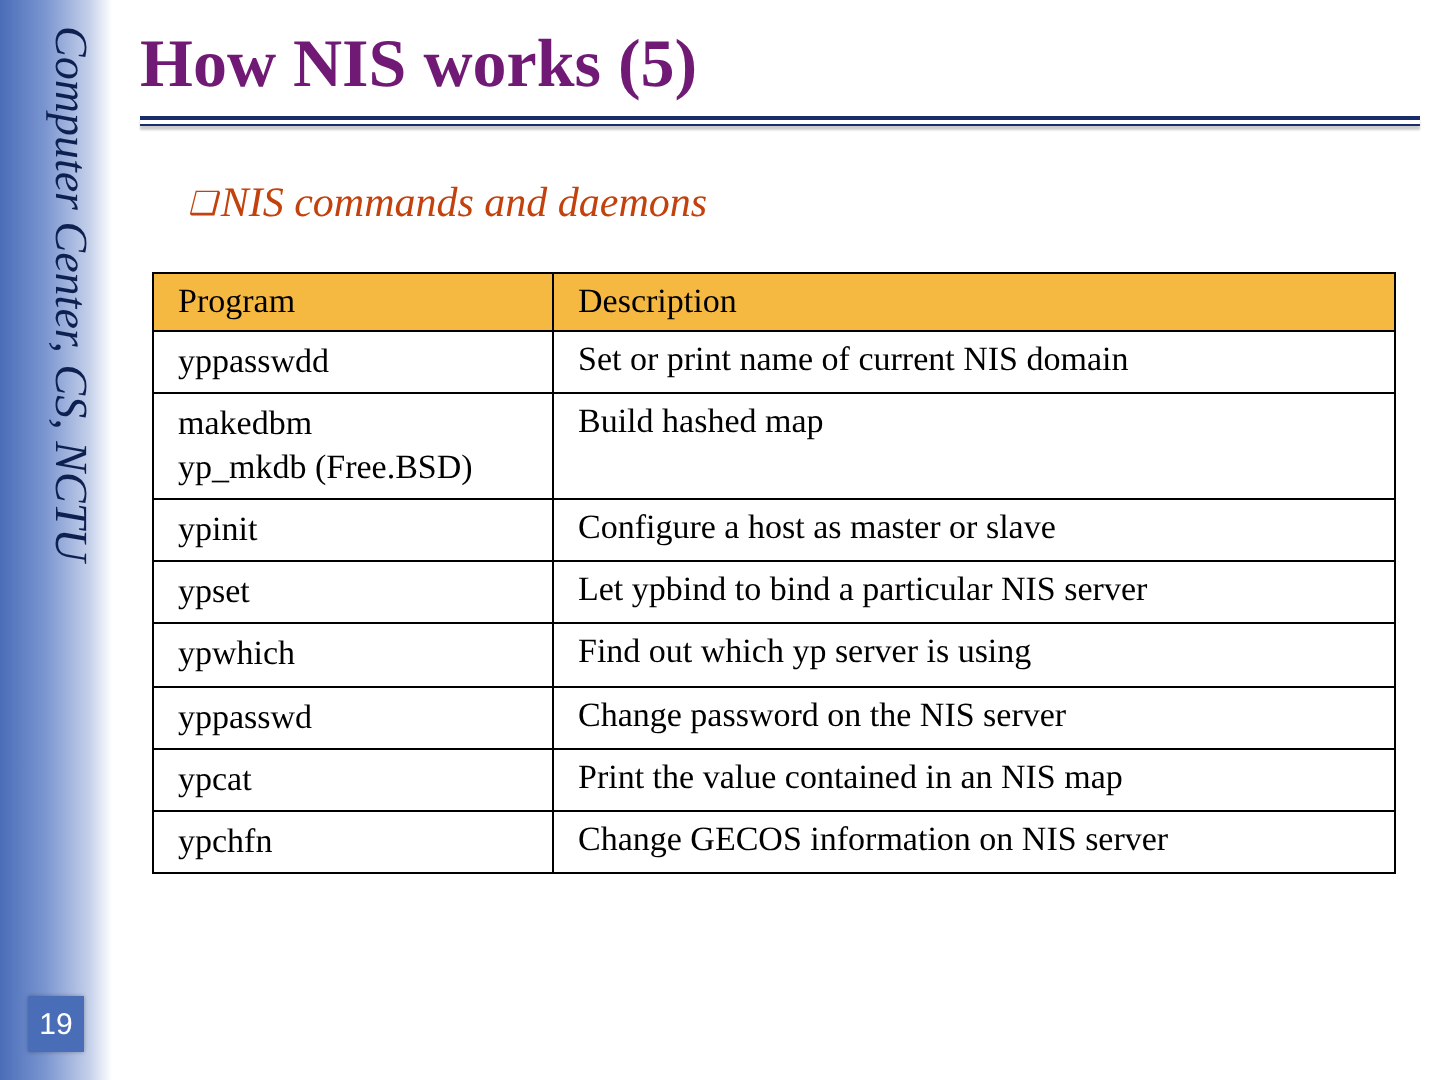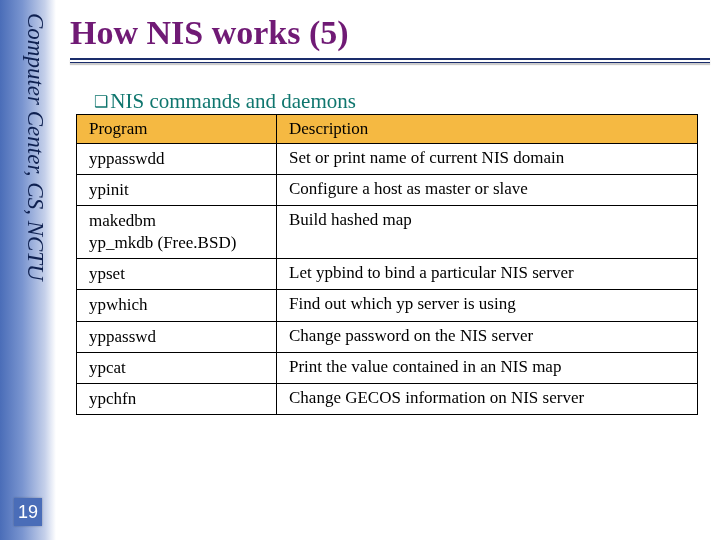--- a/index.html
+++ b/index.html
@@ -35,21 +35,21 @@
   }
   .page-num {
     position: absolute;
     left: 14px;
     bottom: 14px;
     width: 28px;
     height: 28px;
     background: #4a6db8;
     color: #fff;
     font-family: Arial, sans-serif;
-    font-size: 18px;
+    font-size: 15px;
     display: flex;
     align-items: center;
     justify-content: center;
     box-shadow: 0 0 2px rgba(0,0,0,0.3);
   }
   .content {
     position: absolute;
     left: 70px;
     top: 14px;
     right: 10px;
@@ -63,24 +63,25 @@
   .hr {
     border: none;
     border-top: 2px solid #1a2d6b;
     border-bottom: 1px solid #1a2d6b;
     height: 5px;
     margin-bottom: 26px;
     box-shadow: 0 2px 1px rgba(0,0,0,0.2);
   }
   .bullet-line {
     font-size: 21px;
-    color: #0f766e;
+    color: #c2410c;
     margin-left: 24px;
-    margin-bottom: 0;
+    margin-bottom: 22px;
     font-family: "Times New Roman", serif;
+    font-style: italic;
   }
   .bullet-line .sq {
     font-size: 16px;
     margin-right: 2px;
     vertical-align: 1px;
   }
   table {
     border-collapse: collapse;
     width: 622px;
     margin-left: 6px;
@@ -121,26 +122,26 @@
         <th class="col1">Program</th>
         <th>Description</th>
       </tr>
     </thead>
     <tbody id="tbody">
     <tr>
           <td class="col1 multirow">yppasswdd</td>
           <td>Set or print name of current NIS domain</td>
         </tr>
         <tr>
+          <td class="col1 multirow">makedbm<br>yp_mkdb (Free.BSD)</td>
+          <td>Build hashed map</td>
+        </tr>
+        <tr>
           <td class="col1 multirow">ypinit</td>
           <td>Configure a host as master or slave</td>
-        </tr>
-        <tr>
-          <td class="col1 multirow">makedbm<br>yp_mkdb (Free.BSD)</td>
-          <td>Build hashed map</td>
         </tr>
         <tr>
           <td class="col1 multirow">ypset</td>
           <td>Let ypbind to bind a particular NIS server</td>
         </tr>
         <tr>
           <td class="col1 multirow">ypwhich</td>
           <td>Find out which yp server is using</td>
         </tr>
         <tr>

